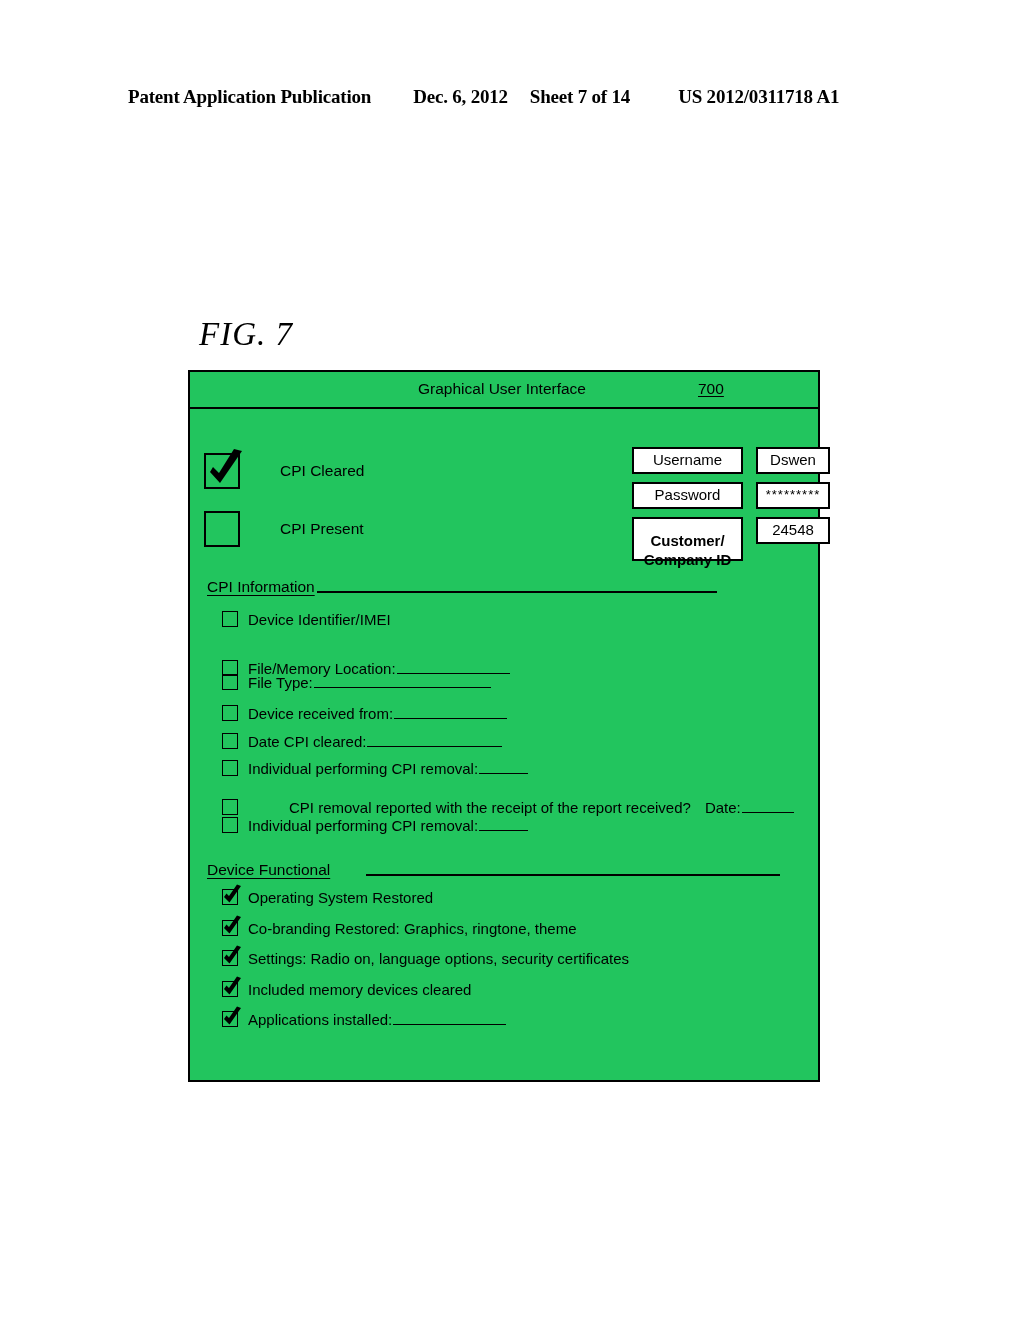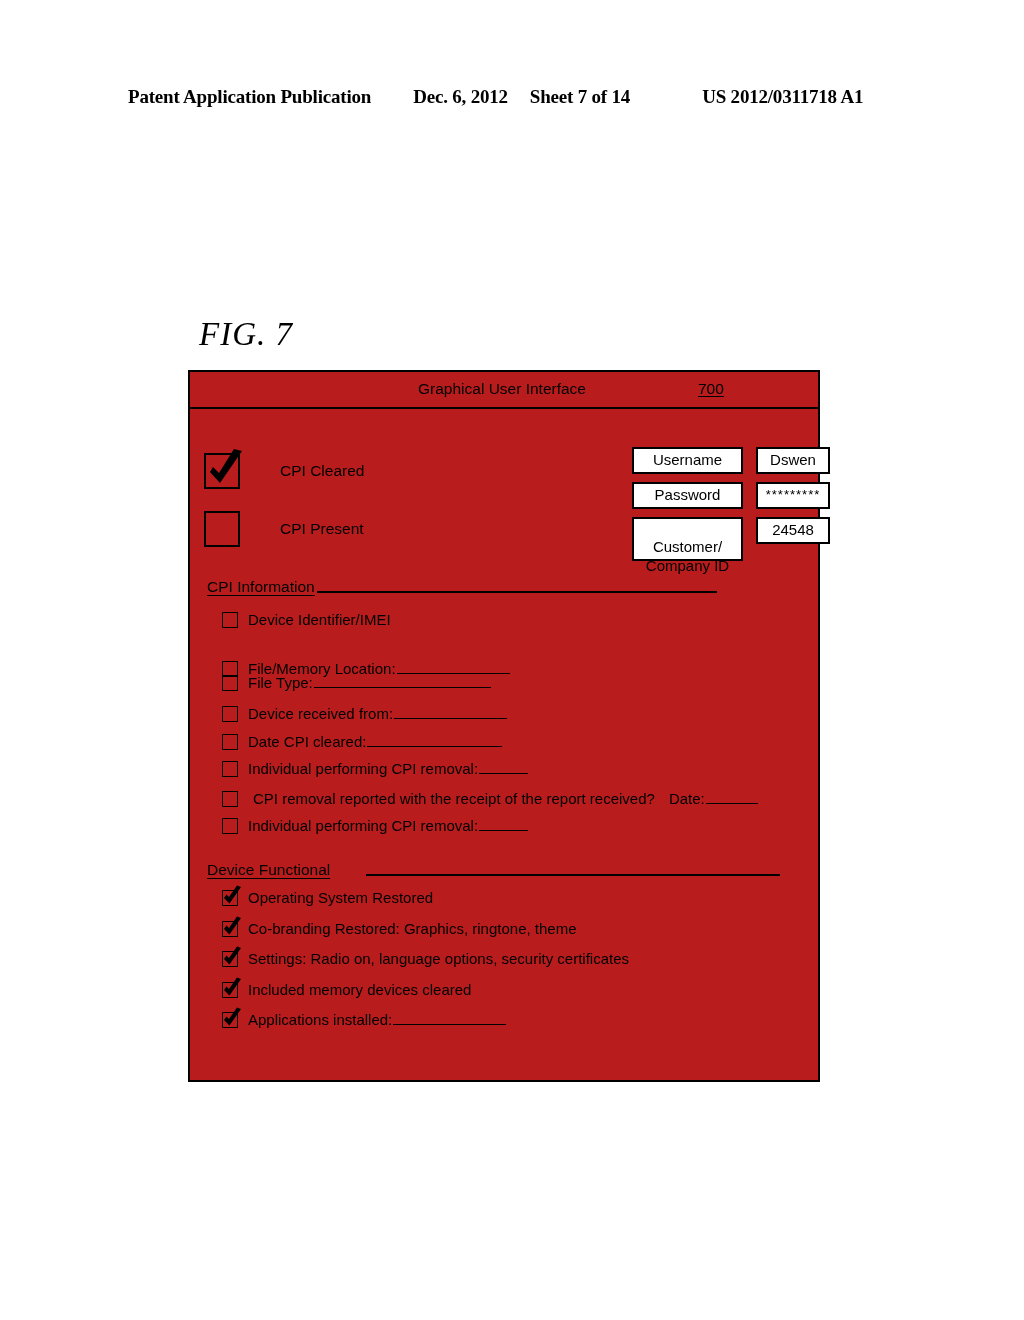--- a/index.html
+++ b/index.html
@@ -28,21 +28,21 @@
     font-weight: bold;
     font-size: 19px;
     letter-spacing: -0.2px;
     white-space: nowrap;
     display: flex;
     align-items: baseline;
   }
   .ph-pub   { }
   .ph-date  { margin-left: 42px; }
   .ph-sheet { margin-left: 22px; }
-  .ph-num   { margin-left: 72px; }
+  .ph-num   { margin-left: 48px; }
 
   
   .fig-label {
     position: absolute;
     left: 199px;
     top: 316px;
     font-family: "Liberation Serif", serif;
     font-style: italic;
     font-size: 33px;
     letter-spacing: 1px;
@@ -50,21 +50,21 @@
 
   
   .gui-frame {
     position: absolute;
     left: 188px;
     top: 370px;
     width: 632px;
     height: 712px;
     border: 2px solid #000;
     box-sizing: border-box;
-    background: #b91c1c;
+    background: #22c55e;
   }
 
   
   .titlebar {
     position: relative;
     height: 37px;
     border-bottom: 2px solid #000;
     box-sizing: border-box;
   }
   .titlebar-text {
@@ -144,21 +144,22 @@
   }
   .field.label-box {
     left: 0;
     top: 0;
     width: 111px;
     height: 27px;
   }
   .field.label-box.two-line {
     height: 44px;
     line-height: 19px;
-    padding-top: 18px;
+    padding-top: 12px;
+    font-weight: bold;
   }
   .field.value-box {
     left: 124px;
     top: 0;
     width: 74px;
     height: 27px;
   }
   .field.value-box.pw {
     letter-spacing: 1px;
     font-size: 13px;
@@ -186,21 +187,20 @@
   .section-head.cpi   { left: 17px; top: 169px; }
   .section-head.cpi .sh-rule { width: 400px; }
   .section-head.dev   { left: 17px; top: 452px; gap: 34px; }
   .section-head.dev .sh-rule { width: 414px; }
 
   
   .item {
     position: absolute;
     left: 17px;
     display: flex;
-    align-items: center;
     white-space: nowrap;
     padding-left: 15px;
   }
   .sbox {
     position: relative;
     width: 16px;
     height: 16px;
     border: 1.6px solid #000;
     box-sizing: border-box;
     flex: none;
@@ -230,21 +230,21 @@
     margin-left: 14px;
   }
 
   
   .item.i1 { top: 202px; }
   .item.i2 { top: 251px; }
   .item.i3 { top: 265px; }
   .item.i4 { top: 296px; }
   .item.i5 { top: 324px; }
   .item.i6 { top: 351px; }
-  .item.i7 { top: 381px; }
+  .item.i7 { top: 390px; gap: 36px; }
   .item.i8 { top: 408px; }
 
   
   .item.d1 { top: 480px; }
   .item.d2 { top: 511px; }
   .item.d3 { top: 541px; }
   .item.d4 { top: 572px; }
   .item.d5 { top: 602px; }
 </style>
 </head>

